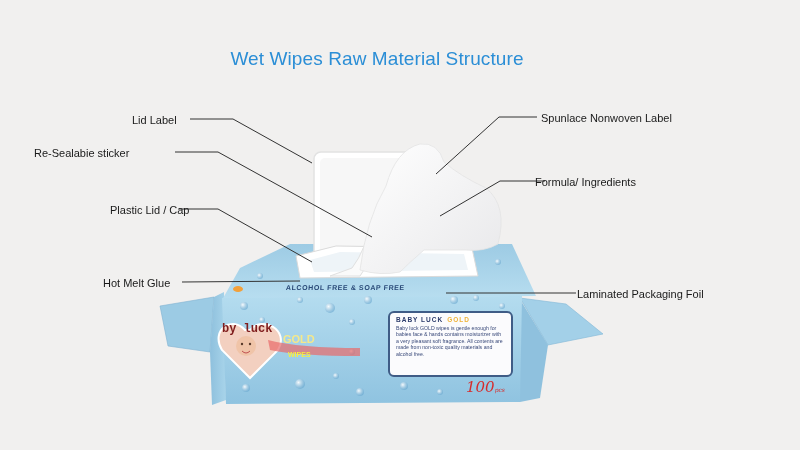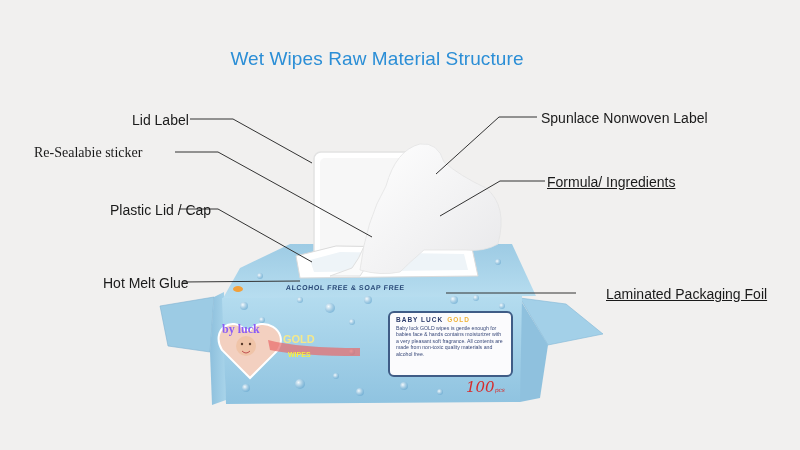--- a/index.html
+++ b/index.html
@@ -1,25 +1,25 @@
 <!DOCTYPE html>
 <html><head>
 <meta charset="utf-8">
 <style>
   html, body { margin: 0; padding: 0; }
   body { width: 800px; height: 450px; background: #f1f0ef; position: relative; overflow: hidden; font-family: "Liberation Sans", sans-serif; }
   .title { position: absolute; left: 0; width: 754px; top: 48px; text-align: center; font-size: 19px; color: #2b8ed6; letter-spacing: 0.1px; }
-  .label { position: absolute; font-size: 14px; color: #1a1a1a; white-space: nowrap; line-height: 18px; }
+  .label { position: absolute; font-size: 11px; color: #1a1a1a; white-space: nowrap; line-height: 18px; }
   svg.scene { position: absolute; left: 0; top: 0; }
   .info-box { position: absolute; left: 388px; top: 311px; width: 125px; height: 66px; background: #fbfbfd; border: 2px solid #3f5c86; border-radius: 6px; padding: 3px 6px; box-sizing: border-box; }
   .info-brand { font-size: 6.5px; font-weight: bold; color: #2a3a6a; letter-spacing: 1px; }
   .info-brand .gold { color: #f0b43a; margin-left: 4px; }
   .info-text { font-size: 5.2px; color: #3a4a7a; line-height: 6.4px; margin-top: 2px; }
   .banner { position: absolute; left: 286px; top: 284px; font-size: 7px; font-weight: bold; color: #2a4a78; letter-spacing: 0.6px; transform: skewX(-4deg); }
-  .brand-script { position: absolute; left: 222px; top: 322px; font-size: 12px; font-weight: bold; color: #8b5cf6; font-family: Liberation Serif, serif; }
+  .brand-script { position: absolute; left: 222px; top: 322px; font-size: 12px; font-weight: bold; color: #7f1d1d; font-family: Liberation Mono, monospace; }
   .brand-gold { position: absolute; left: 283px; top: 333px; font-size: 11px; font-weight: bold; color: #f5e88a; }
   .brand-wipes { position: absolute; left: 288px; top: 351px; font-size: 7px; font-weight: bold; color: #f7ef40; }
   .count { position: absolute; left: 466px; top: 378px; font-size: 15px; color: #d62c2c; font-style: italic; font-family: "DejaVu Serif", serif; }
   .count small { font-size: 6px; }
 </style>
 </head>
 <body>
 
 <div class="title">Wet Wipes Raw Material Structure</div>
 
@@ -112,27 +112,27 @@
     <polyline points="175,152 218,152 372,237"></polyline>
     <polyline points="179,209 218,209 312,262"></polyline>
     <polyline points="182,282 300,281"></polyline>
     <polyline points="537,117 499,117 436,174"></polyline>
     <polyline points="545,181 500,181 440,216"></polyline>
     <polyline points="576,293 446,293"></polyline>
   </g>
 </svg>
 
 <div class="label" style="left:132px; top:111px;">Lid Label</div>
-<div class="label" style="left:34px; top:144px;font-family:Liberation Serif, serif;">Re-Sealabie sticker</div>
+<div class="label" style="left:34px; top:144px;">Re-Sealabie sticker</div>
 <div class="label" style="left:62px; top:201px;margin-left:48px;">Plastic Lid / Cap</div>
 <div class="label" style="left:83px; top:274px;margin-left:20px;">Hot Melt Glue</div>
 
 <div class="label" style="left:541px; top:109px;">Spunlace Nonwoven Label</div>
-<div class="label" style="left:547px; top:173px;text-decoration:underline;">Formula/ Ingredients</div>
-<div class="label" style="left:606px; top:285px;text-decoration:underline;">Laminated Packaging Foil</div>
+<div class="label" style="left:535px; top:173px;">Formula/ Ingredients</div>
+<div class="label" style="left:577px; top:285px;">Laminated Packaging Foil</div>
 
 <div class="banner">ALCOHOL FREE &amp; SOAP FREE</div>
 <div class="brand-script">by luck</div>
 <div class="brand-gold">GOLD</div>
 <div class="brand-wipes">WIPES</div>
 
 <div class="info-box">
   <div class="info-brand">
     <span>BABY LUCK</span><span class="gold">GOLD</span>
   </div>

